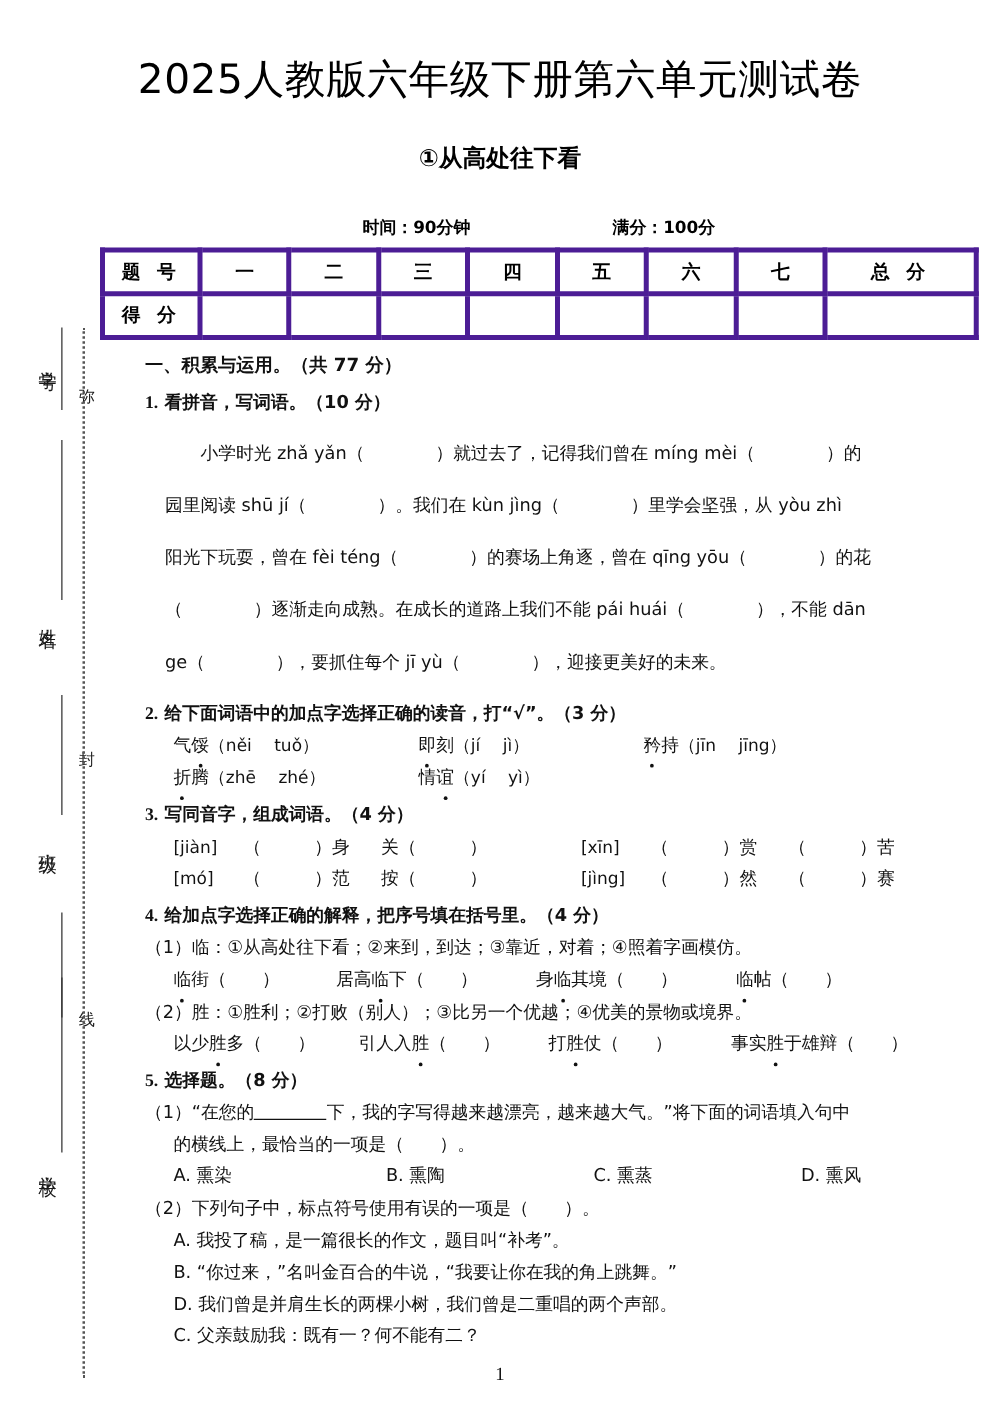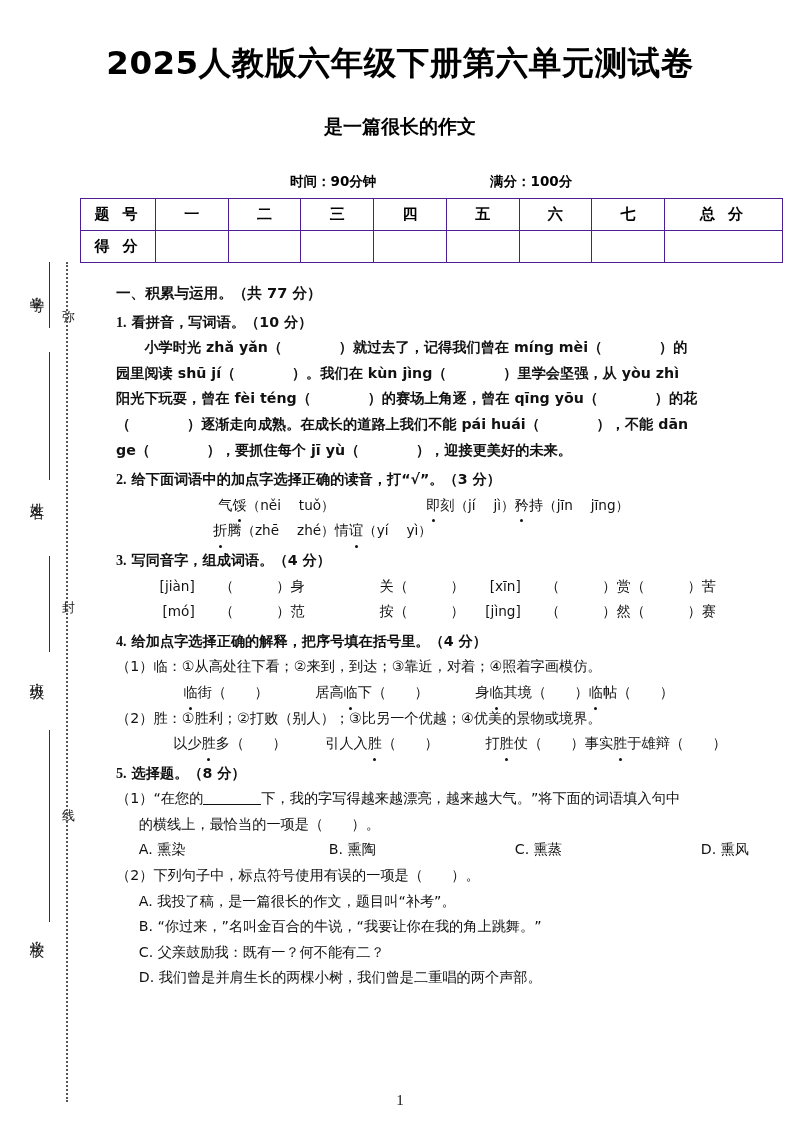--- a/index.html
+++ b/index.html
@@ -59,21 +59,21 @@
     border-left: 2px dotted #555;
   }
 
   
   #banner-title {
     position: absolute;
     top: 42px;
     left: 0; right: 0;
     text-align: center;
     font-family: "DejaVu Sans", "Liberation Sans", sans-serif;
-    font-weight: bold;
+    font-weight: normal;
     font-size: 32.5px;
     letter-spacing: 0.5px;
     color: #000;
   }
   #paper-title {
     position: absolute;
     top: 114px;
     left: 0; right: 0;
     text-align: center;
     font-family: "DejaVu Sans", "Liberation Sans", sans-serif;
@@ -97,21 +97,21 @@
   
   #score-table {
     position: absolute;
     left: 80px;
     top: 198px;
     width: 703px;
     border-collapse: collapse;
     table-layout: fixed;
   }
   #score-table td {
-    border: 1px solid #4c1d95;
+    border: 4px solid #4c1d95;
     height: 29px;
     text-align: center;
     vertical-align: middle;
     font-family: "DejaVu Sans", "Liberation Sans", sans-serif;
     font-weight: bold;
     font-size: 15px;
     color: #000;
   }
   #score-table td.head-cell { width: 72px; letter-spacing: 4px; }
   #score-table td.total-cell { width: 115px; letter-spacing: 4px; }
@@ -134,23 +134,22 @@
   }
   .q-head {
     margin: 4px 0 0 0;
     font-weight: bold;
   }
   .q-head .qnum {
     font-family: "Liberation Serif", "DejaVu Serif", serif;
     font-weight: bold;
   }
   .para {
-    margin: 0;
+    margin: 16px;
     text-indent: 2em;
-    font-weight: bold;
   }
   .para.noindent { text-indent: 0; }
   .py {
     font-family: "DejaVu Sans", "Liberation Sans", sans-serif;
     font-size: 13.6px;
   }
   .dotted-char {
     position: relative;
     display: inline-block;
   }
@@ -160,22 +159,22 @@
     left: 50%;
     bottom: -4px;
     width: 3px; height: 3px;
     margin-left: -1.5px;
     background: #111;
     border-radius: 50%;
   }
   .row-flex { display: flex; margin: 0; }
   .cell { white-space: nowrap; }
   .sub { margin: 0; }
-  .sub-indent { margin: 0; padding-left: 1.6em; text-align: right; }
-  .opt-row { display: flex; margin: 0; gap: 20px; }
+  .sub-indent { margin: 0; padding-left: 1.6em; }
+  .opt-row { display: flex; margin: 0; }
   .opt { white-space: nowrap; }
   .choice-line { margin: 0; padding-left: 1.6em; }
   .ul-blank {
     display: inline-block;
     width: 58px;
     border-bottom: 1px solid #111;
     vertical-align: -2px;
   }
 
   
@@ -205,21 +204,21 @@
   <div class="margin-rule" style="top:782px;  height:140px;"></div>
 
   <div class="seal-word" style="top:300px;">弥</div>
   <div class="seal-word" style="top:590px;">封</div>
   <div class="seal-word" style="top:798px;">线</div>
 
   <div id="dotted-line"></div>
 </div>
 
 <div id="banner-title">2025人教版六年级下册第六单元测试卷</div>
-<div id="paper-title">是一篇很长的作文</div>
+<div id="paper-title">①从高处往下看</div>
 
 <div id="exam-meta">
   <span class="meta-time">时间：90分钟</span>
   <span class="meta-total">满分：100分</span>
 </div>
 
 <table id="score-table">
   <tbody>
       <tr>
     <td class="head-cell">题 号</td>
@@ -350,18 +349,18 @@
   <p class="choice-line">的横线上，最恰当的一项是（　　）。</p>
   <div class="opt-row choice-line">
     <span class="opt" style="width:170px;">A. 熏染</span>
     <span class="opt" style="width:166px;">B. 熏陶</span>
     <span class="opt" style="width:166px;">C. 熏蒸</span>
     <span class="opt">D. 熏风</span>
   </div>
   <p class="sub">（2）下列句子中，标点符号使用有误的一项是（　　）。</p>
   <p class="choice-line">A. 我投了稿，是一篇很长的作文，题目叫“补考”。</p>
   <p class="choice-line">B. “你过来，”名叫金百合的牛说，“我要让你在我的角上跳舞。”</p>
+  <p class="choice-line">D. 我们曾是并肩生长的两棵小树，我们曾是二重唱的两个声部。</p>
   <p class="choice-line">C. 父亲鼓励我：既有一？何不能有二？</p>
-  <p class="choice-line">D. 我们曾是并肩生长的两棵小树，我们曾是二重唱的两个声部。</p>
 
 </div>
 
 <div id="page-number">1</div>
 
 </body></html>

